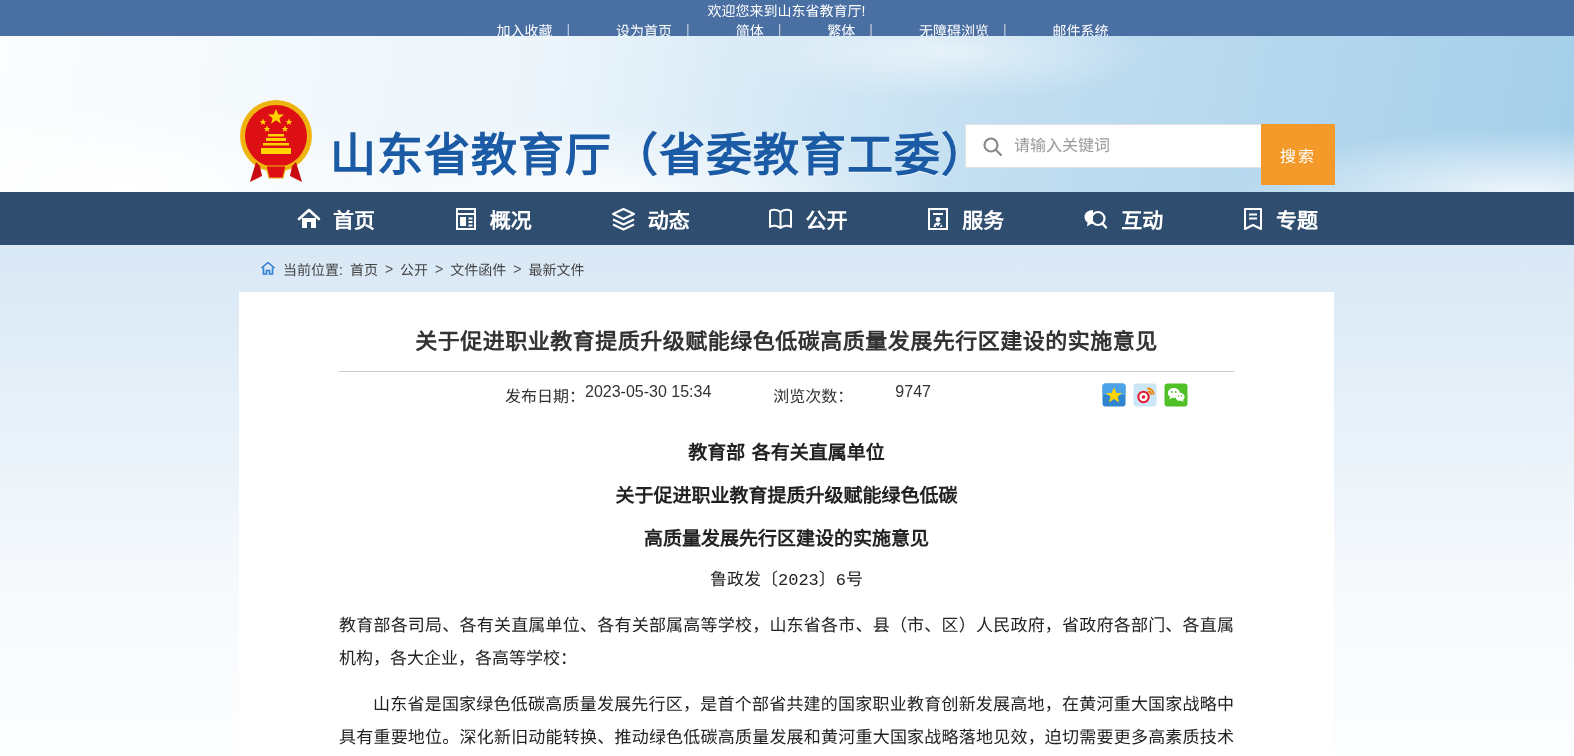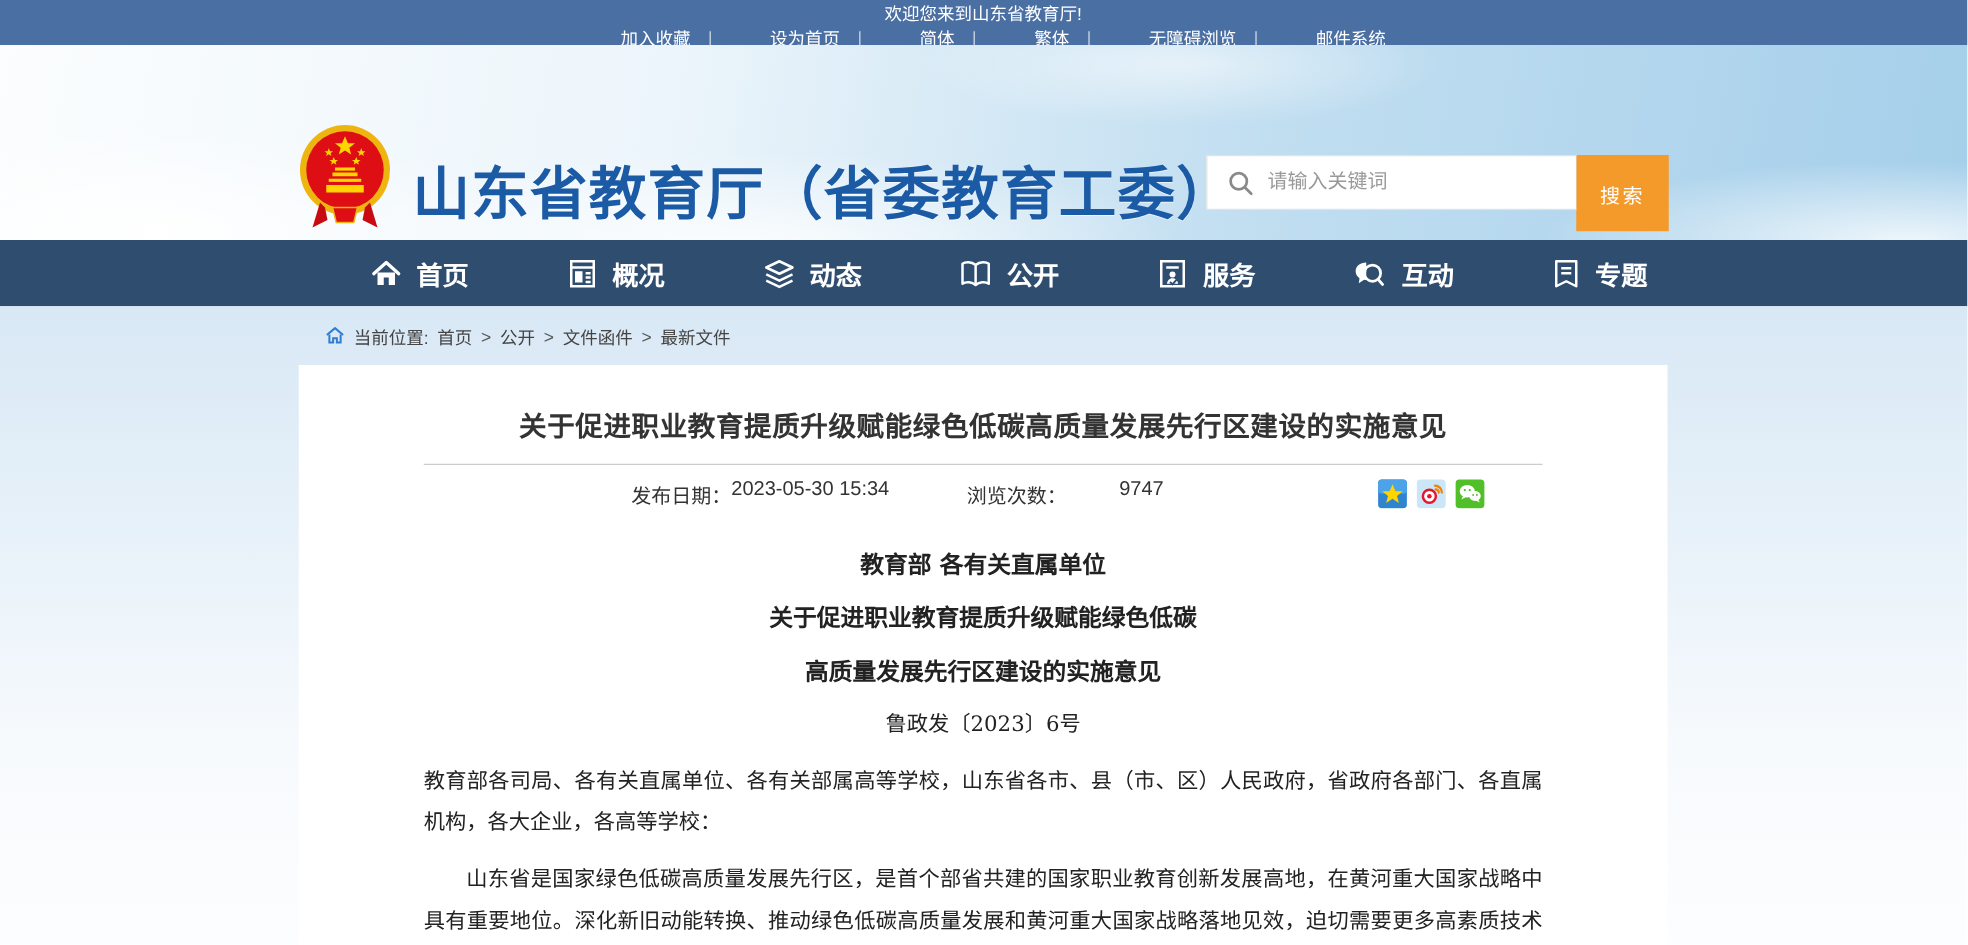--- a/index.html
+++ b/index.html
@@ -64,21 +64,21 @@
           padding-left:166px; height:28px; }
   .meta .views-label { margin-left:62px; }
   .meta .views-val { margin-left:42px; }
   .share { margin-left:auto; margin-right:46px; display:flex; gap:7px; }
   .share .sic { width:24px; height:24px; cursor:pointer; }
 
   
   .doc { font-family:"DejaVu Serif", serif; color:#222; }
   .doc-h { text-align:center; font-size:19px; font-weight:bold; margin-top:24px; line-height:19px; }
   .doc-h.first { margin-top:32px; }
-  .doc-num { text-align:center; font-size:17px; font-weight:normal; margin-top:24px; line-height:17px; }
+  .doc-num { text-align:center; font-size:17px; font-weight:normal; margin-top:24px; line-height:17px;font-family:Liberation Mono, monospace; }
   .para { font-size:17px; line-height:33px; text-align:justify; margin-top:20px; }
   .para.indent { text-indent:2em; margin-top:13px; }
 </style>
 </head>
 <body>
 
 <div class="topbar">
   <div class="topbar-inner">
     <span>欢迎您来到山东省教育厅!</span>
     <div class="topbar-links">

